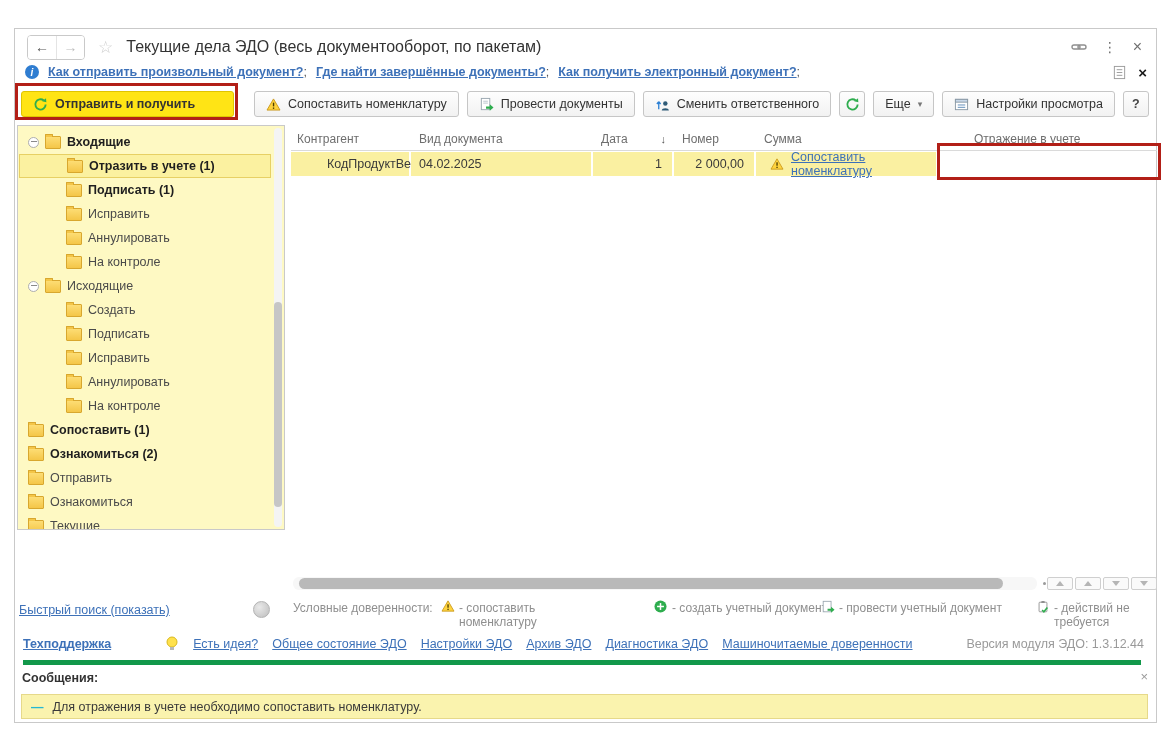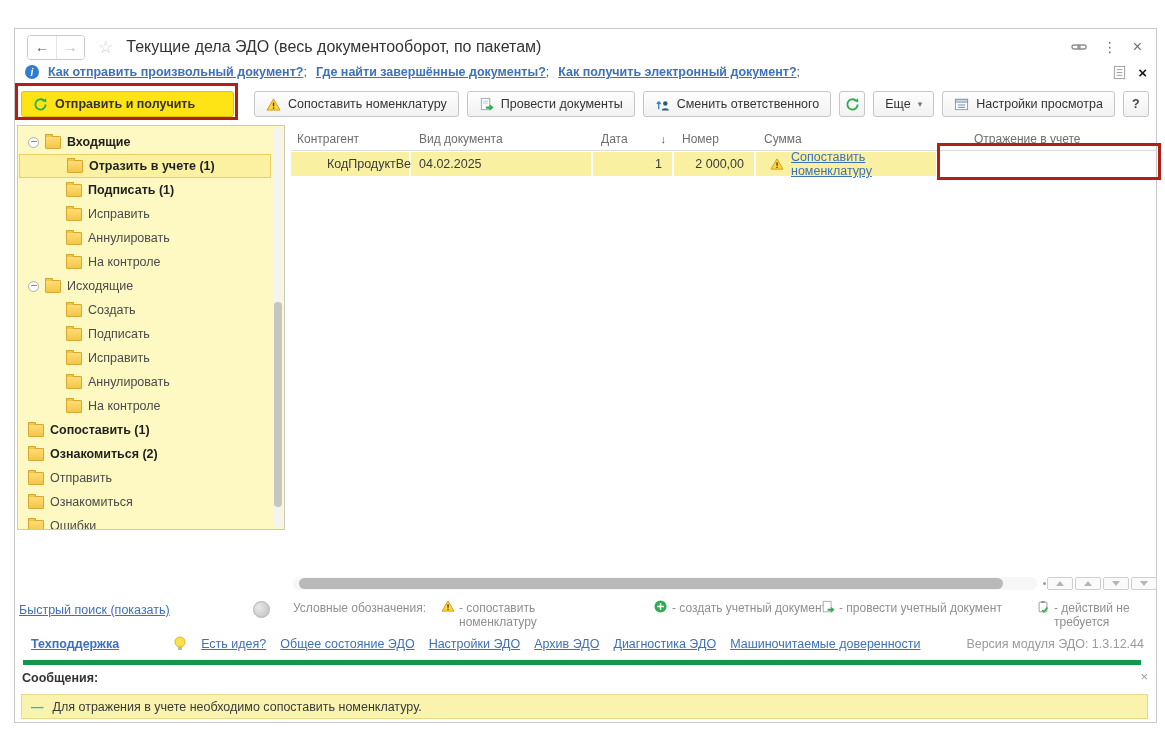--- a/index.html
+++ b/index.html
@@ -87,21 +87,21 @@
   .legend .litem{position:absolute;top:0;line-height:14px;}
   .legend .licon{position:absolute;top:-1px;}
   .quick{position:absolute;left:4px;top:574px;}
   a.qlink{color:#3d71b8;text-decoration:underline;cursor:pointer;}
   .gcirc{position:absolute;left:238px;top:572px;width:15px;height:15px;border-radius:50%;
     background:radial-gradient(circle at 35% 35%, #e9e9e9, #bdbdbd);border:1px solid #b3b3b3;cursor:pointer;}
 
   
   .footer{position:absolute;left:8px;right:12px;top:606px;height:18px;display:flex;align-items:center;}
   a.flink{color:#3d71b8;text-decoration:underline;cursor:pointer;margin-left:14px;white-space:nowrap;}
-  a.flink.support{margin-left:8px;font-weight:bold;}
+  a.flink.support{margin-left:0;font-weight:bold;}
   .bulb{margin-left:54px;flex:none;}
   .version{margin-left:auto;color:#9a9a9a;}
 
   
   .green-bar{position:absolute;left:8px;top:631px;width:1118px;height:5px;background:#12984a;}
   .msg-title{position:absolute;left:7px;top:642px;font-weight:bold;color:#333;}
   .msg-close{position:absolute;right:8px;top:641px;color:#9a9a9a;font-size:13px;cursor:pointer;line-height:1;}
   .msg-bar{position:absolute;left:6px;right:8px;top:665px;height:25px;background:#faf3ae;border:1px solid #e6d98a;
     box-sizing:border-box;display:flex;align-items:center;padding-left:9px;gap:9px;cursor:pointer;}
   .msg-dash{color:#25b7d3;font-weight:bold;}
@@ -291,21 +291,21 @@
     <div class="trow noexp" style="top:340px">
         <span class="folder"></span>
         <span>Отправить</span>
       </div>
     <div class="trow noexp" style="top:364px">
         <span class="folder"></span>
         <span>Ознакомиться</span>
       </div>
     <div class="trow noexp" style="top:388px">
         <span class="folder"></span>
-        <span>Ошибки</span>
+        <span>Текущие</span>
       </div>
     <div class="trow b" style="top:412px">
         <span class="exp"></span>
         <span class="folder"></span>
         <span>Приглашения</span>
       </div>
     <div class="trow lvl1" style="top:436px">
         <span class="folder"></span>
         <span>Требуется пригласить</span>
       </div>
@@ -373,21 +373,21 @@
       <span class="sarr">
           <span class="tri-down"></span>
         </span>
       <span class="sarr">
           <span class="tri-down"></span>
         </span>
     </div>
   </div>
 
   <div class="legend">
-    <span class="litem" style="left:278px">Условные обозначения:</span>
+    <span class="litem" style="left:278px">Условные доверенности:</span>
     <span class="licon" style="left:426px">
       <svg width="14" height="12" viewBox="0 0 16 14">
           <path d="M8 1 L15 13 H1 Z" fill="#ffd43d" stroke="#c9971c"></path>
           <rect x="7.3" y="5" width="1.5" height="4" fill="#4a3b00"></rect>
           <rect x="7.3" y="10.2" width="1.5" height="1.5" fill="#4a3b00"></rect>
         </svg>
     </span>
     <span class="litem" style="left:444px;width:112px">- сопоставить номенклатуру</span>
     <span class="licon" style="left:639px">
       <svg width="13" height="13" viewBox="0 0 14 14">

